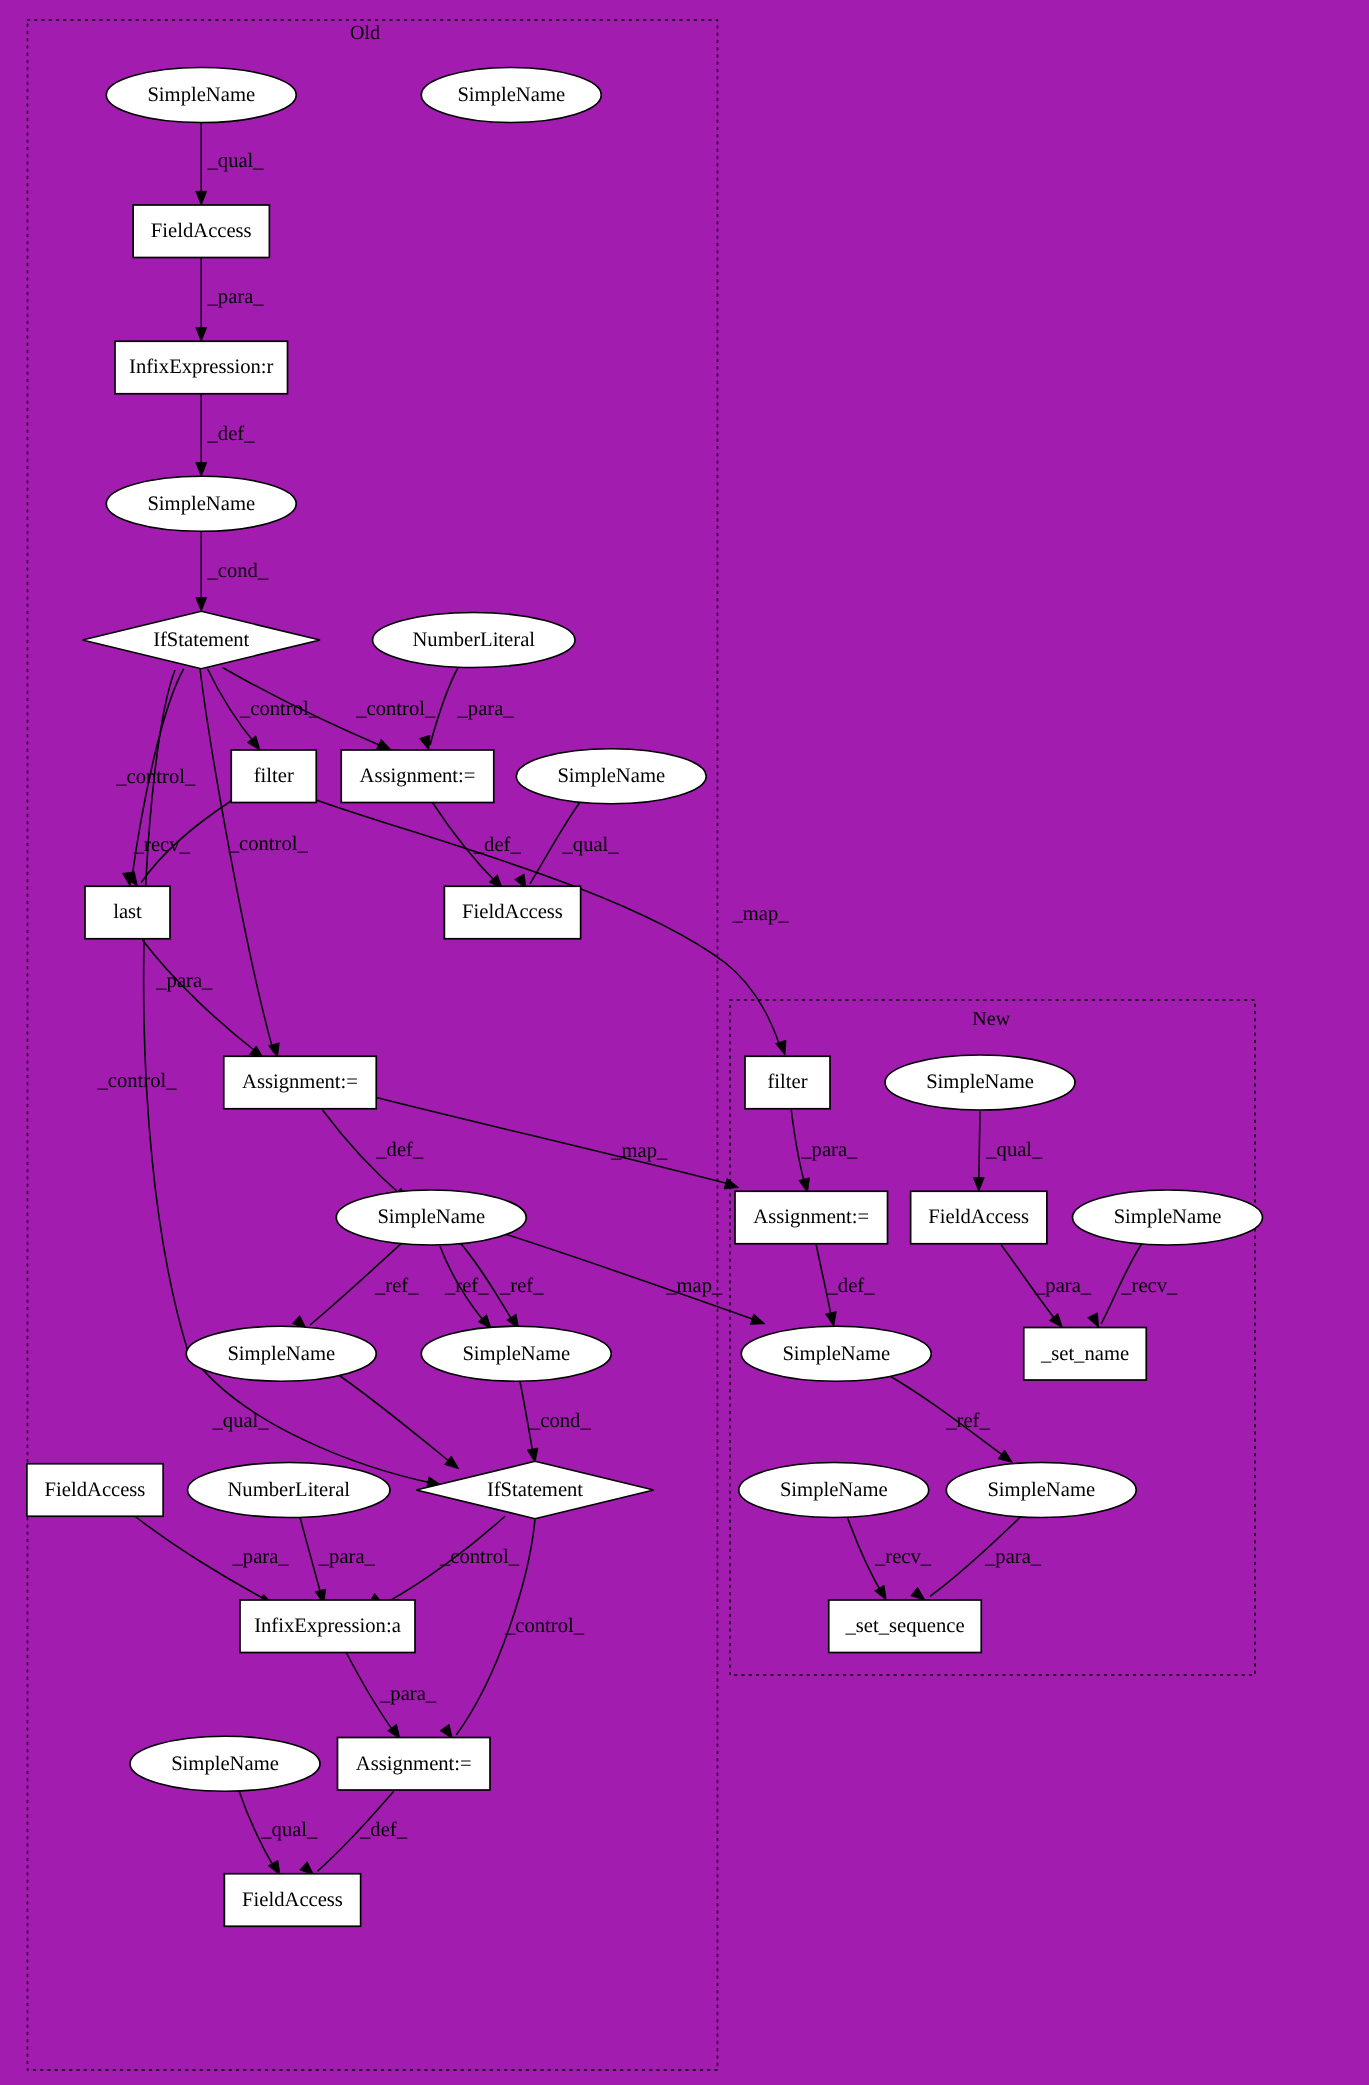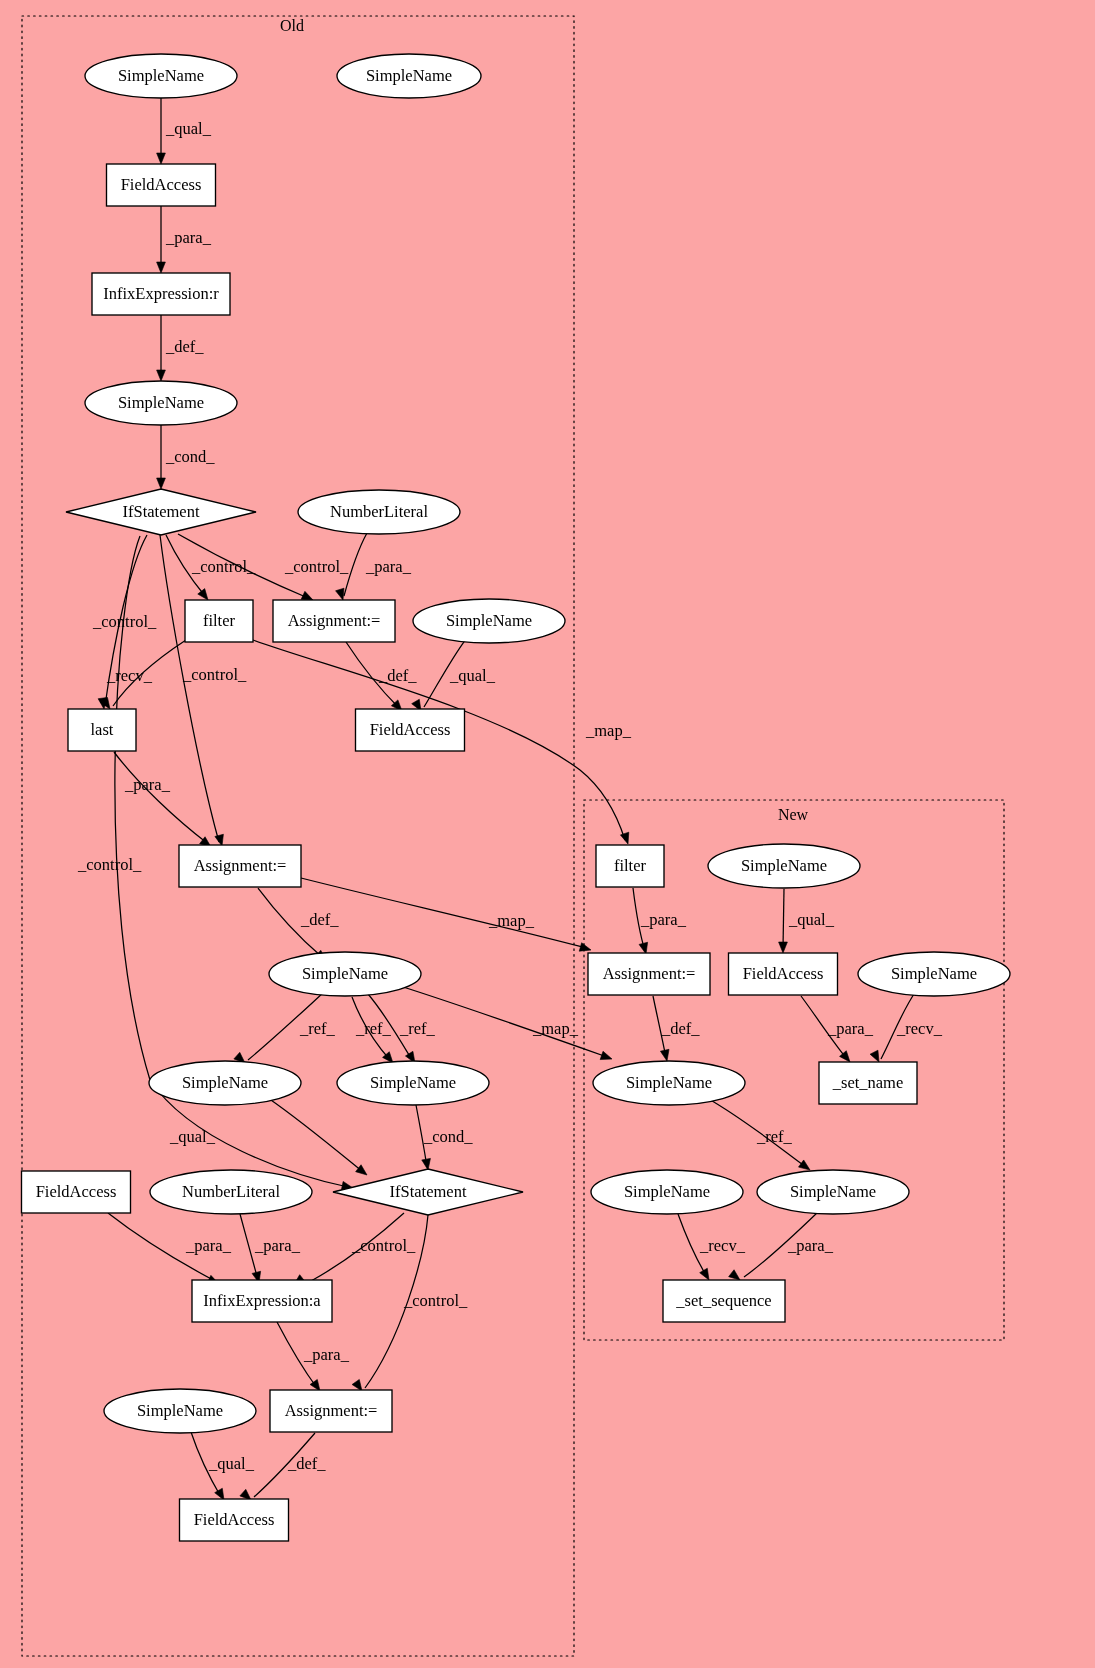--- a/index.html
+++ b/index.html
@@ -4,21 +4,21 @@
 <style>
   html, body {
     margin: 0;
     padding: 0;
     background: #ffffff;
   }
   #canvas {
     position: relative;
     width: 1095px;
     height: 1668px;
-    background: #fca5a5;
+    background: #a21caf;
     font-family: "Liberation Serif", "DejaVu Serif", serif;
   }
   svg#graph {
     position: absolute;
     top: 0; left: 0;
     width: 1095px;
     height: 1668px;
   }
   .cluster-box {
     fill: none;

